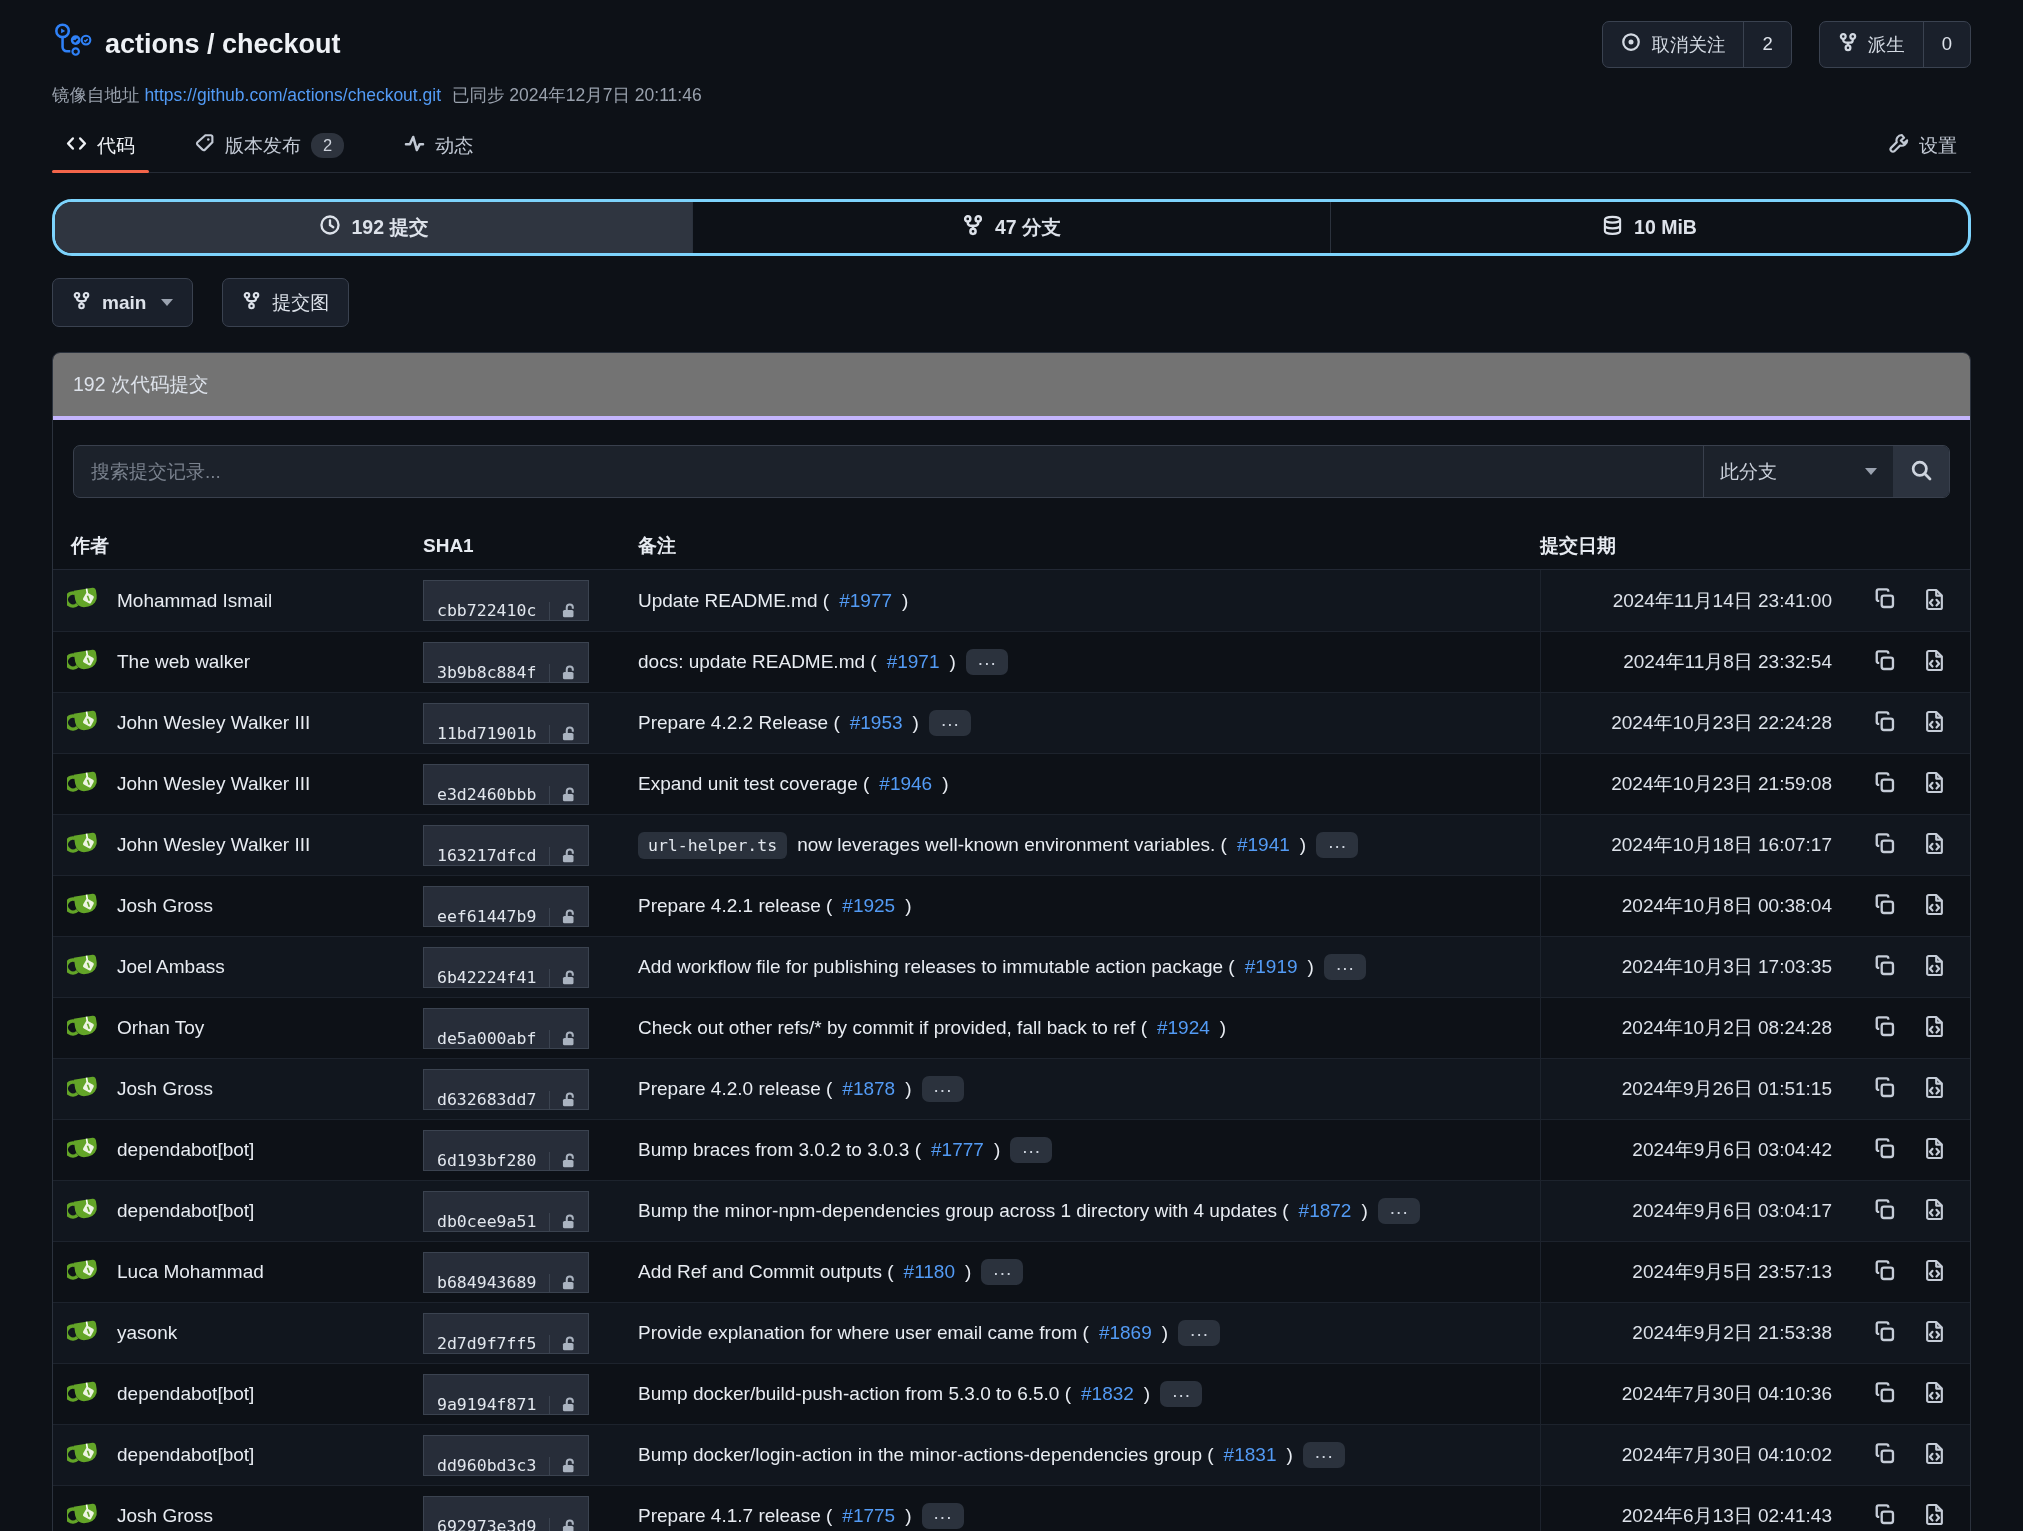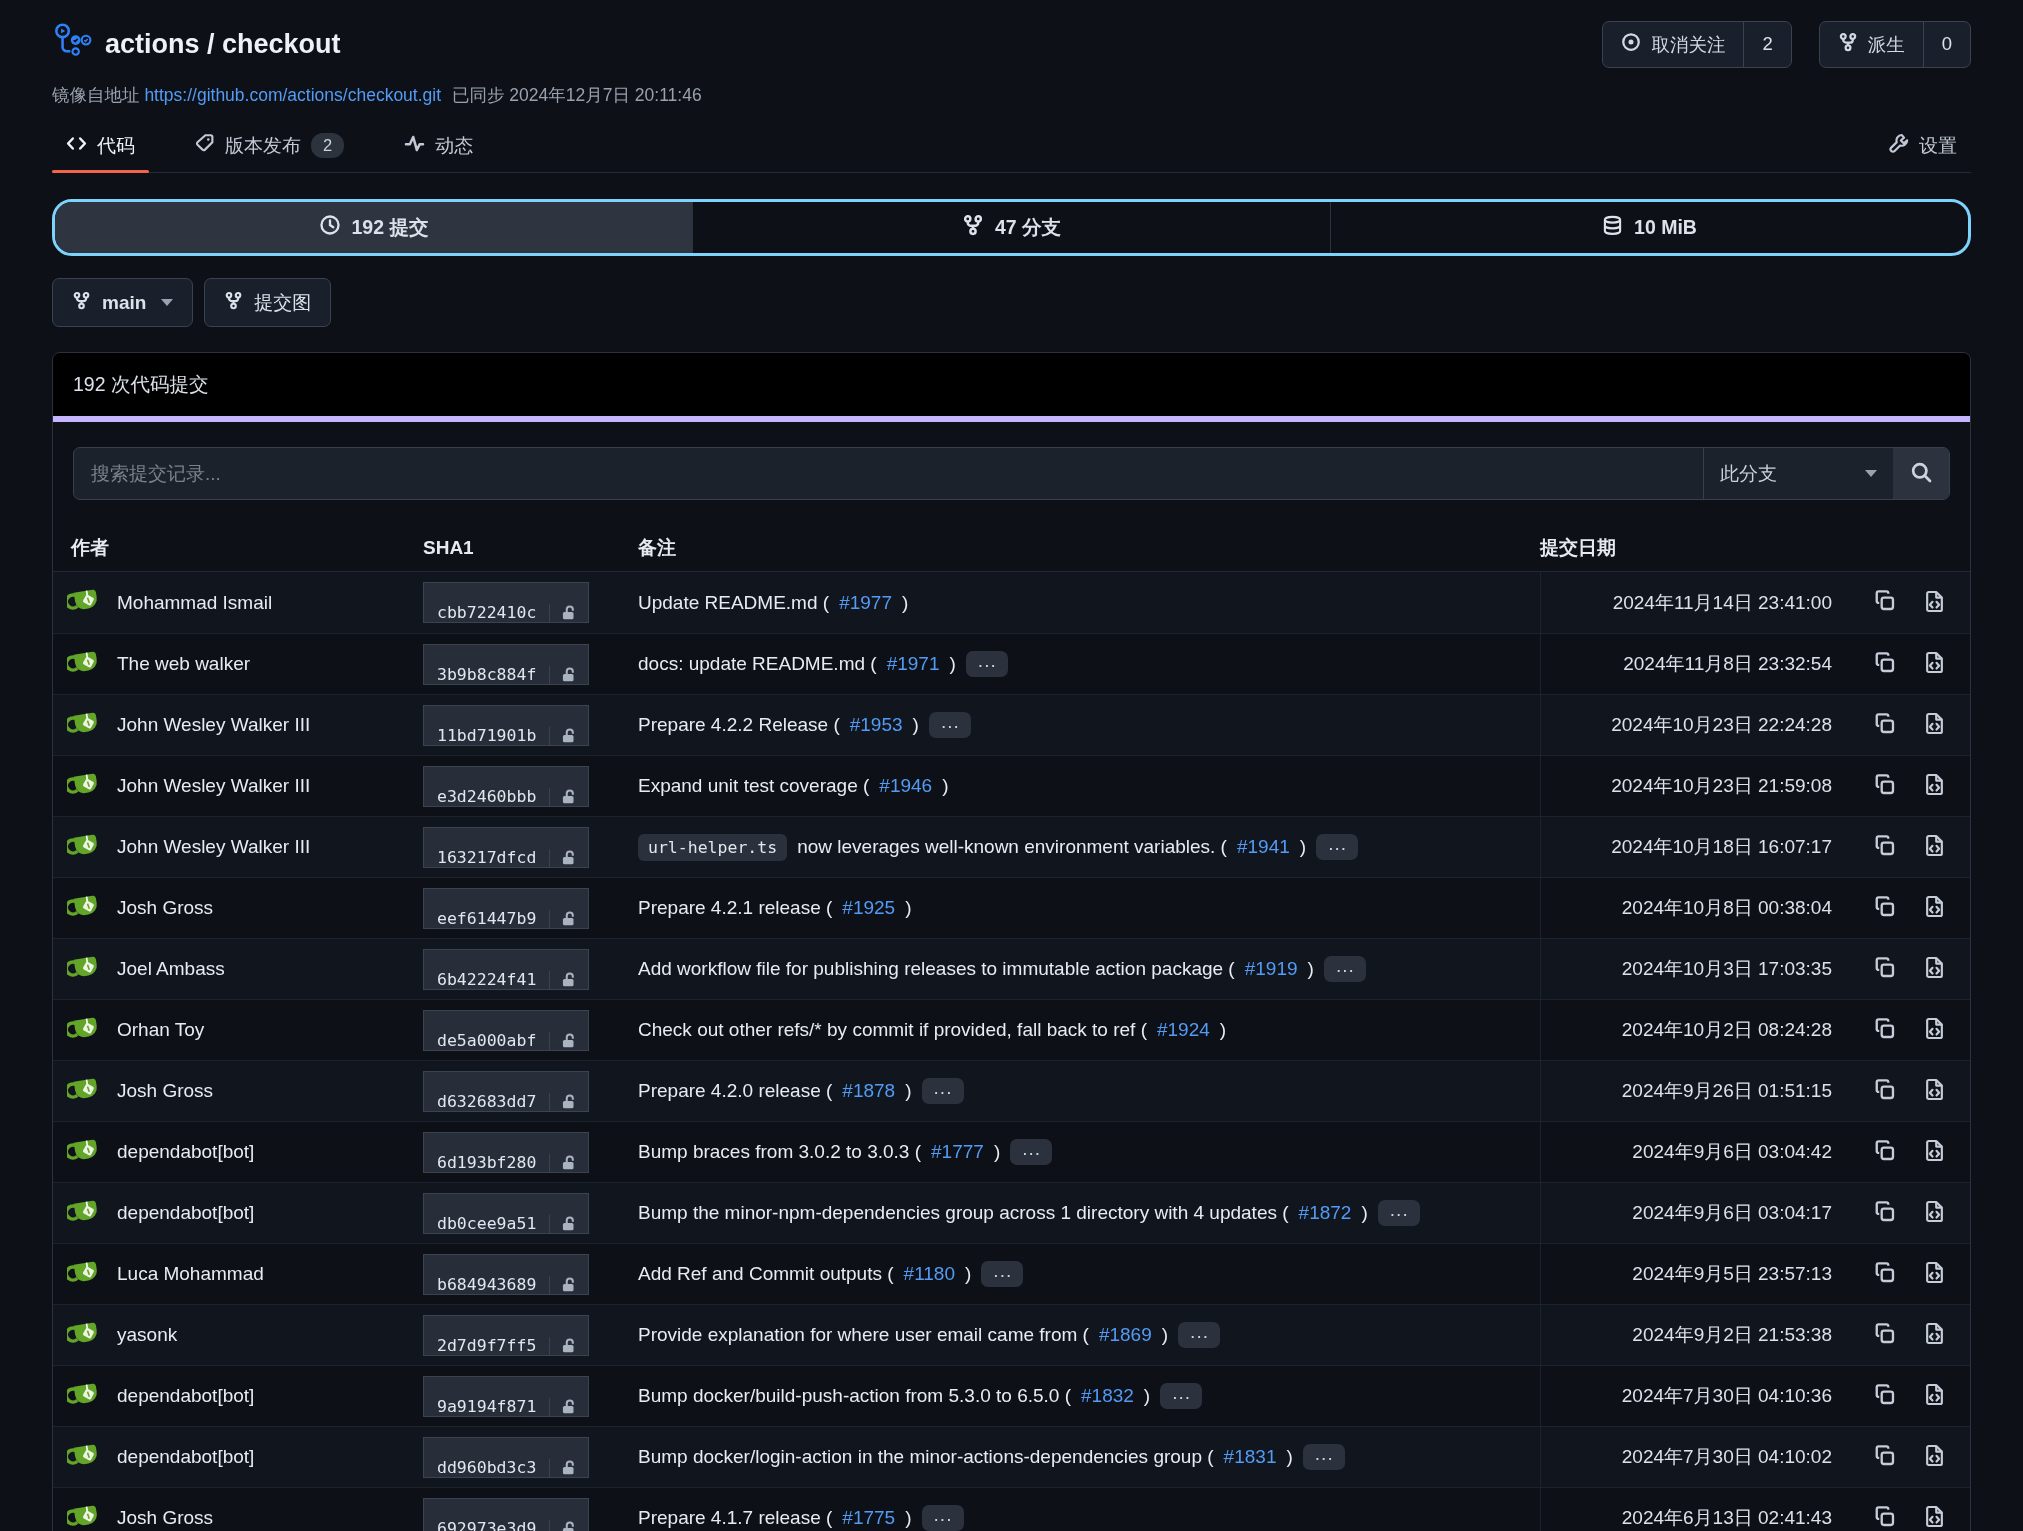--- a/index.html
+++ b/index.html
@@ -36,28 +36,28 @@
   .tab-badge{background:#2d333d;border-radius:12px;padding:3px 12px;font-size:16.5px;color:#cdd3dc}
   .tab.settings{margin-left:auto;margin-right:0}
 
   
   .stats{display:flex;margin-top:26px;height:57px;border:3px solid #7dd3fc;border-radius:20px;overflow:hidden}
   .stat{flex:1;display:flex;align-items:center;justify-content:center;gap:11px;font-weight:600;color:#dde2ea;border-left:1px solid #2b323d;font-size:19.5px;cursor:pointer}
   .stat:first-child{border-left:none}
   .stat.active{background:#2f3540}
 
   
-  .toolbar{display:flex;gap:11px;margin-top:22px}
+  .toolbar{display:flex;gap:29px;margin-top:22px}
   .tbtn{display:flex;align-items:center;gap:11px;height:49px;padding:0 19px;background:#1a202b;border:1px solid #3a4250;border-radius:7px;color:#dde2ea;font-size:19px;cursor:pointer}
   .tbtn .bold{font-weight:700}
   .caret{display:inline-block;width:0;height:0;border-left:6px solid transparent;border-right:6px solid transparent;border-top:7px solid #9aa2af;margin-left:4px}
 
   
   .panel{margin-top:25px;border:1px solid #2b323d;border-radius:8px;overflow:hidden;background:#0d1117}
-  .panel-header{background:#000000;border-bottom:6px solid #c4b5fd;padding:18px 20px;font-size:19.5px;color:#dde2ea}
+  .panel-header{background:#737373;border-bottom:4px solid #c4b5fd;padding:18px 20px;font-size:19.5px;color:#dde2ea}
   .search-row{padding:25px 20px}
   .search-group{display:flex;height:53px;border:1px solid #39404d;border-radius:7px;background:#1c222b;overflow:hidden}
   .search-group input{flex:1;background:transparent;border:none;outline:none;color:#dde2ea;font-size:19px;padding:0 17px;font-family:"Liberation Sans",sans-serif}
   .search-group input::placeholder{color:#7a828e}
   .branch-filter{width:190px;border-left:1px solid #39404d;display:flex;align-items:center;padding:0 16px;color:#ccd2dc;cursor:pointer}
   .branch-filter .caret{margin-left:auto}
   .search-btn{width:56px;background:#2c333f;display:flex;align-items:center;justify-content:center;border:none;color:#ced4de;cursor:pointer}
 
   
   .thead,.crow{display:grid;grid-template-columns:370px 215px 1fr 310px 120px;align-items:center}

